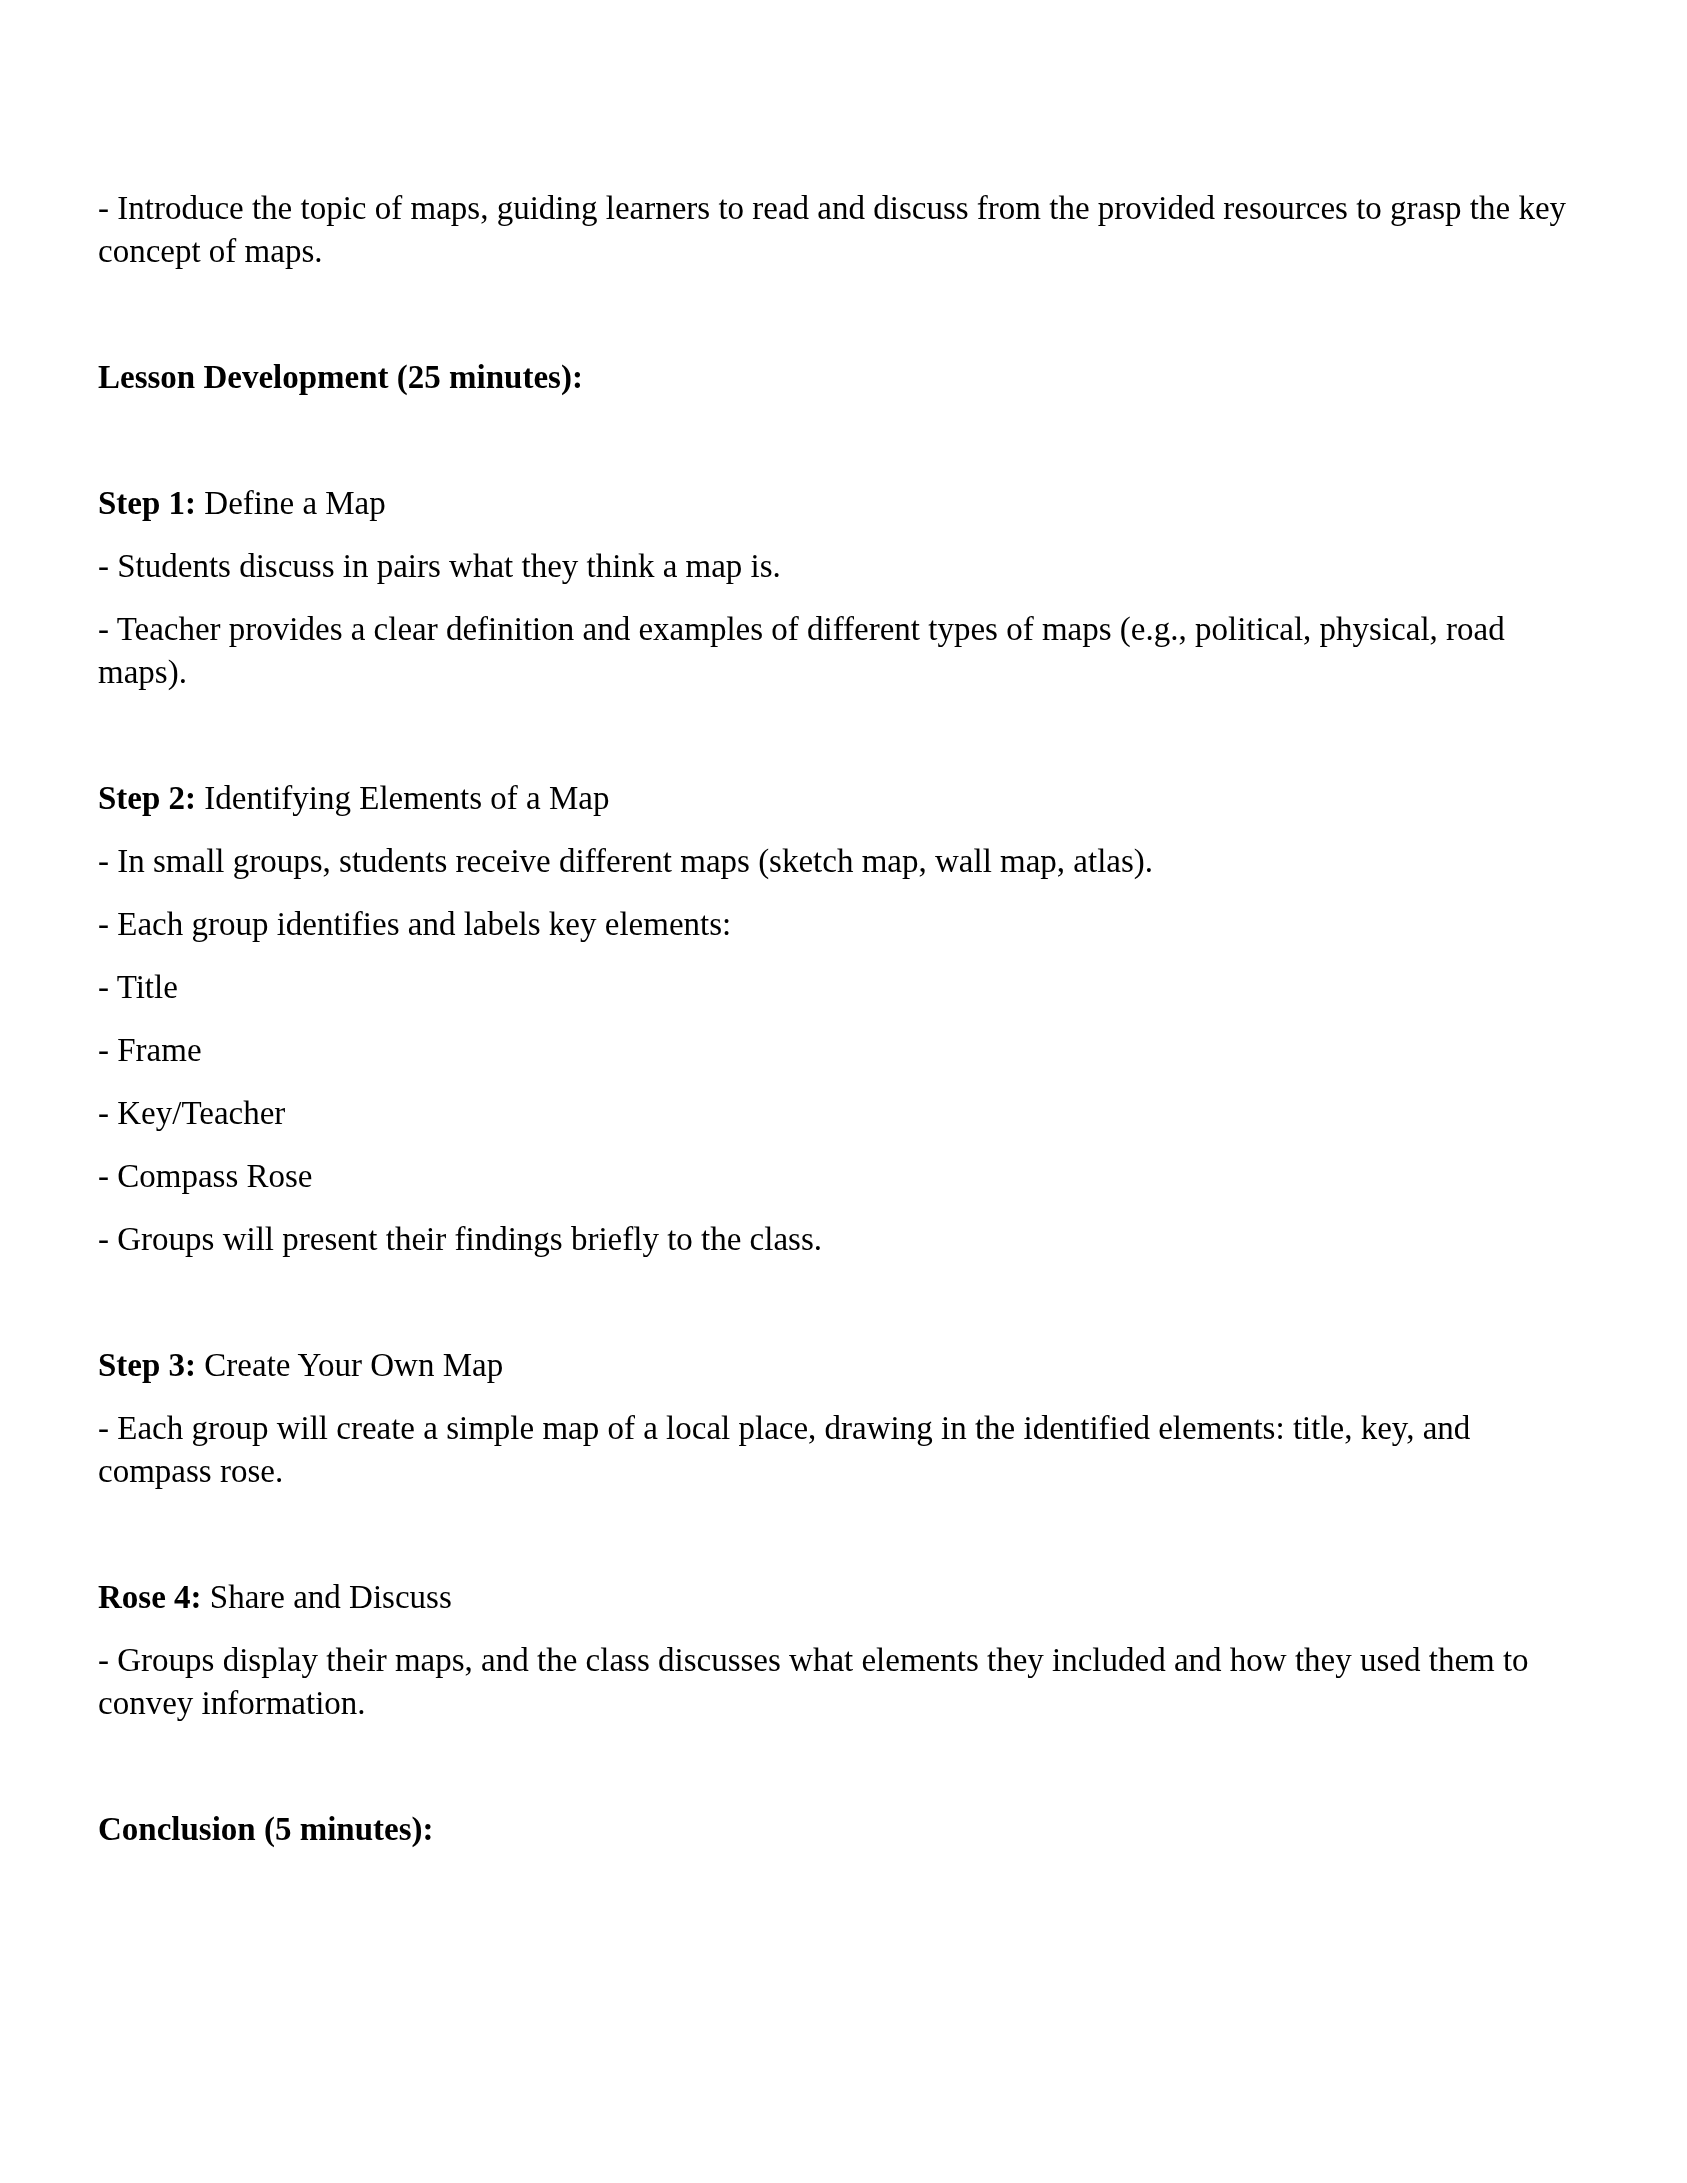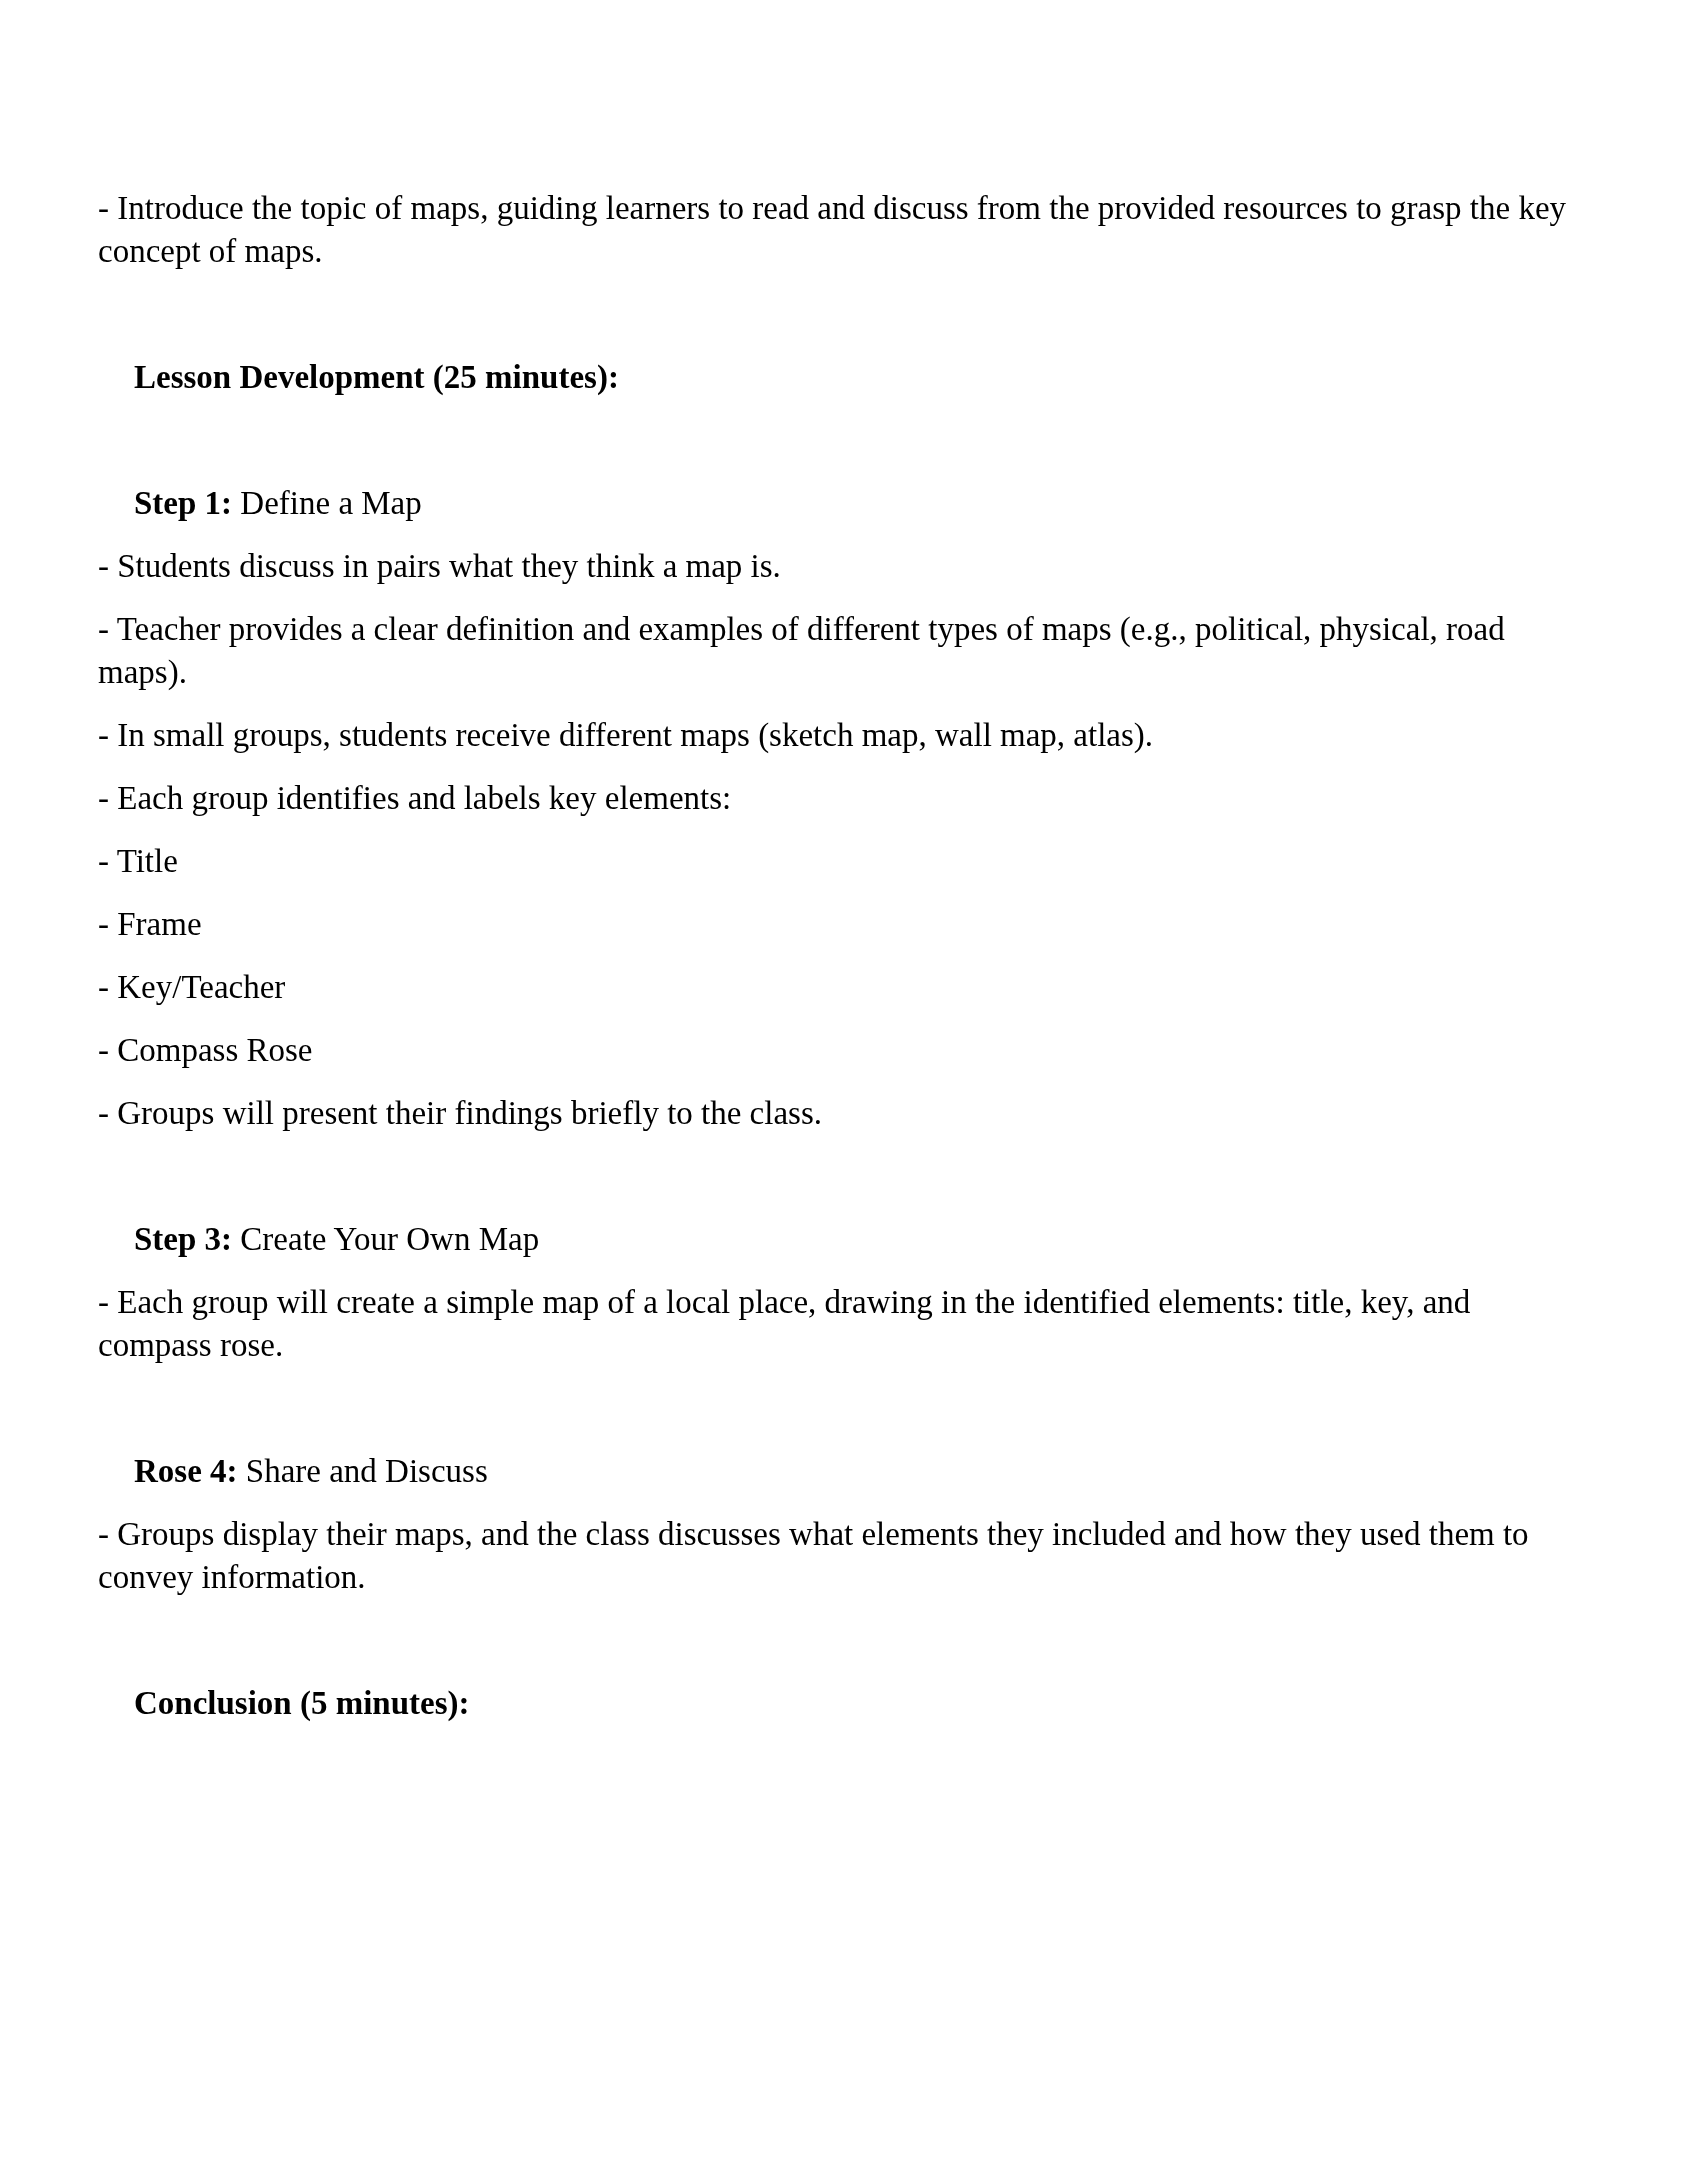--- a/index.html
+++ b/index.html
@@ -19,41 +19,41 @@
     line-height: 43px;
     overflow: hidden;
   }
   .block {
     margin: 0 0 20px 0;
     max-width: 1494px;
   }
   
   .sect {
     margin-top: 83px;
-    margin-left: 36px;
   }
   .bold {
     font-weight: bold;
   }
 </style>
 </head>
 <body>
 
 <div class="page">
 
   <p class="block"><span class="bold"></span><span>- Introduce the topic of maps, guiding learners to read and discuss from the provided resources to grasp the key concept of maps.</span></p>
 
   <p class="block sect"><span class="bold">Lesson Development (25 minutes):</span><span></span></p>
 
   <p class="block sect"><span class="bold">Step 1:</span><span> Define a Map</span></p>
 
   <p class="block"><span class="bold"></span><span>- Students discuss in pairs what they think a map is.</span></p>
 
   <p class="block"><span class="bold"></span><span>- Teacher provides a clear definition and examples of different types of maps (e.g., political, physical, road maps).</span></p>
 
+  <p class="block sect"><span class="bold">Step 2:</span><span> Identifying Elements of a Map</span></p>
 
   <p class="block"><span class="bold"></span><span>- In small groups, students receive different maps (sketch map, wall map, atlas).</span></p>
 
   <p class="block"><span class="bold"></span><span>- Each group identifies and labels key elements:</span></p>
 
   <p class="block"><span class="bold"></span><span>- Title</span></p>
 
   <p class="block"><span class="bold"></span><span>- Frame</span></p>
 
   <p class="block"><span class="bold"></span><span>- Key/Teacher</span></p>

